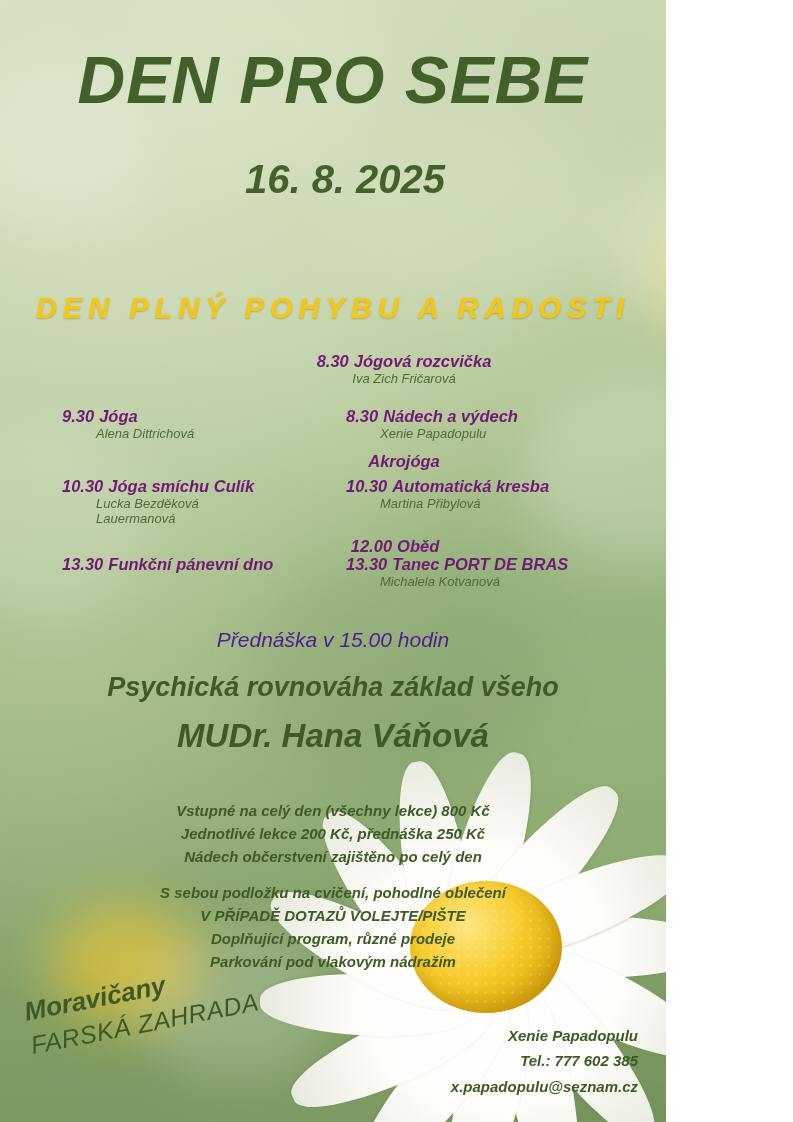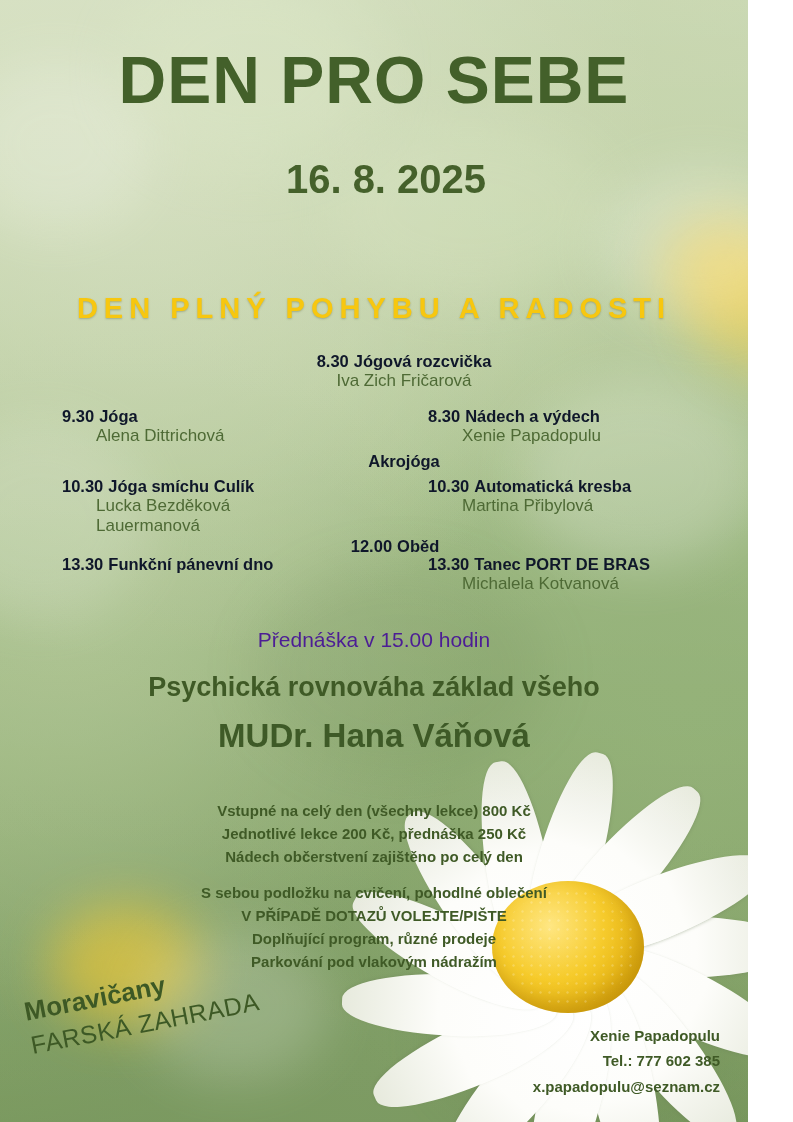--- a/index.html
+++ b/index.html
@@ -8,24 +8,25 @@
   }
   body {
     width: 793px;
     height: 1122px;
     font-family: "Liberation Sans", sans-serif;
     overflow: hidden;
   }
 
   #poster {
     position: relative;
-    width: 748px;
+    width: 666px;
     height: 1122px;
     overflow: hidden;
     background: #8ea878;
+    font-style: italic;
   }
 
   
   .bg-layer {
     position: absolute;
     inset: 0;
   }
   .bg-base {
     background:
       radial-gradient(circle at 18% 12%, #cdd9b4 0%, rgba(205,217,180,0) 45%),
@@ -146,25 +147,25 @@
     top: 0;
   }
   .col-left   { left: 14px;  width: 260px; }
   .col-center { left: 236px; width: 240px; text-align: center; }
   .col-right  { right: 2px;  width: 270px; }
 
   .slot { margin-bottom: 8px; }
   .slot .line1 {
     font-size: 16.5px;
     font-weight: bold;
-    color: #0f172a;
+    color: #701a75;
     white-space: nowrap;
   }
   .slot .line2 {
-    font-size: 17px;
+    font-size: 13px;
     color: #4e6a35;
     padding-left: 34px;
   }
   .col-center .slot .line2 { padding-left: 0; }
   .slot .time { margin-right: 5px; }
 
   
   .s-center-1 { position: absolute; top: 0px;   left: 0; right: 0; }
   .s-center-2 { position: absolute; top: 100px; left: 0; right: 0; }
   .s-center-3 { position: absolute; top: 185px; left: 0; right: 18px; }

